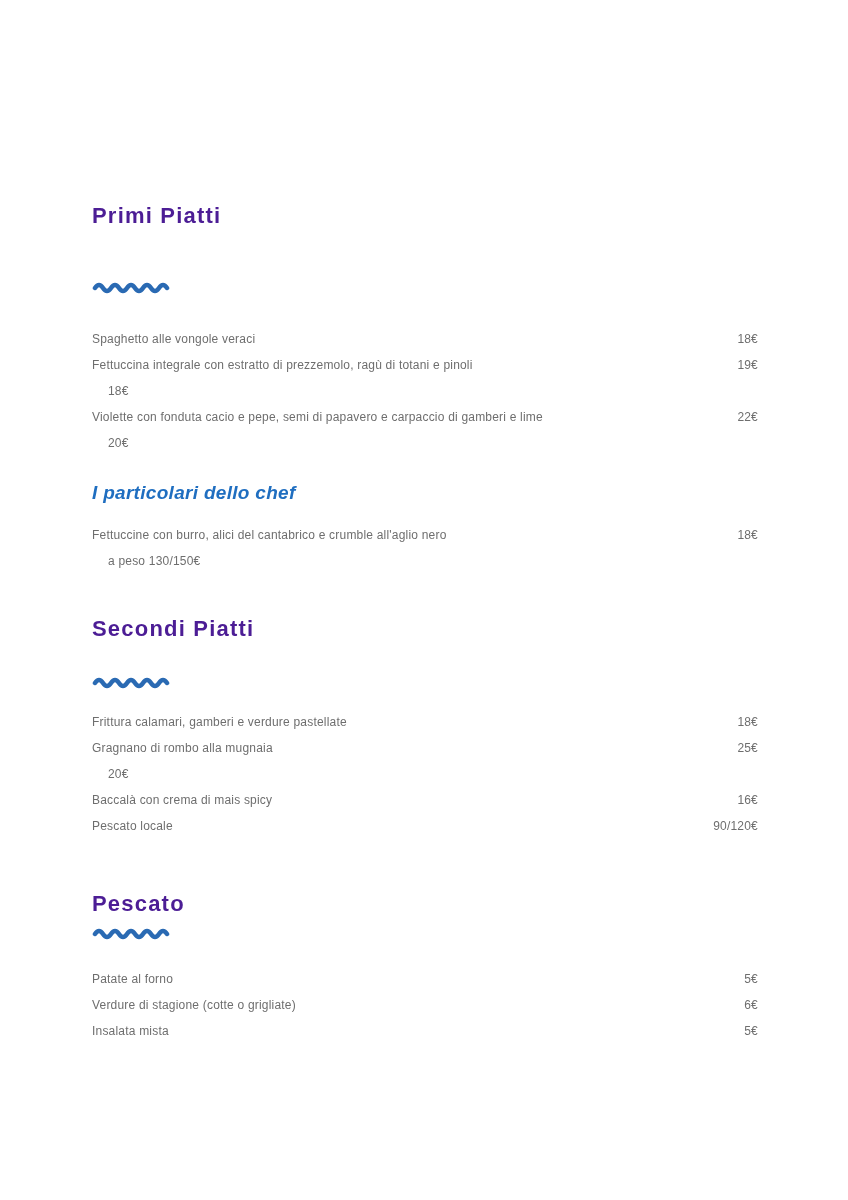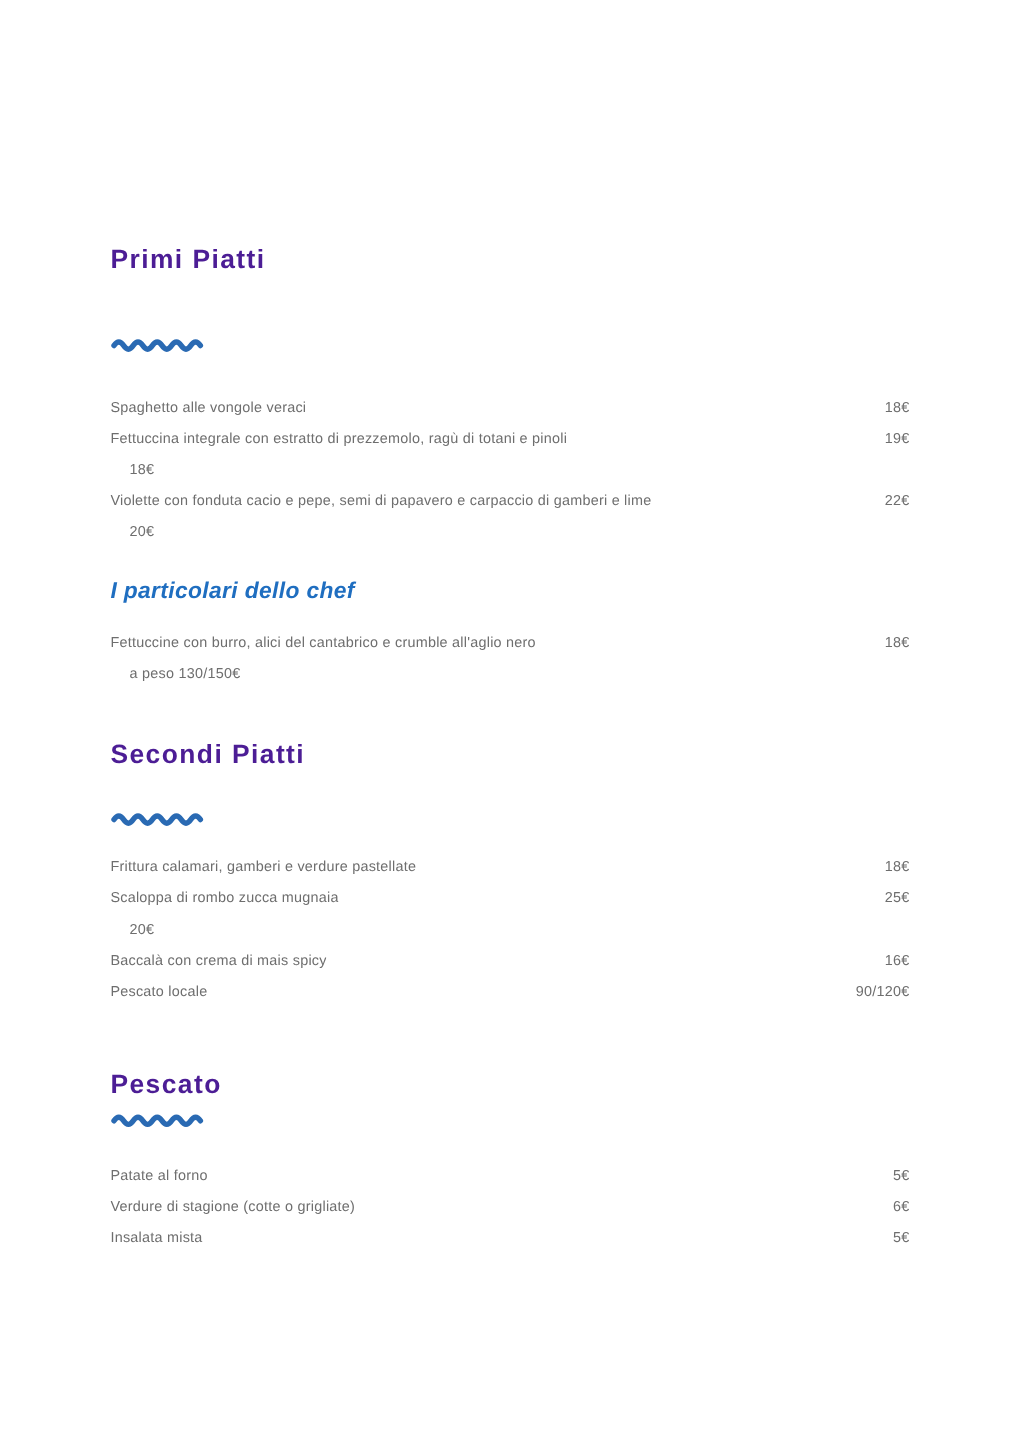--- a/index.html
+++ b/index.html
@@ -128,21 +128,21 @@
     <svg class="wave" id="wave-secondi" width="78" height="14" viewBox="0 0 78 14">
       <path d="M3 7 Q7 1 11 7 T19 7 T27 7 T35 7 T43 7 T51 7 T59 7 T67 7 T75 7" fill="none" stroke="#2a6ab3" stroke-width="4.5" stroke-linecap="round"></path>
     </svg>
 
     <ul class="list" id="list-secondi">
       <li class="row">
         <span class="dish">Frittura calamari, gamberi e verdure pastellate</span>
         <span class="price">18€</span>
       </li>
       <li class="row">
-        <span class="dish">Scaloppa di rombo zucca mugnaia</span>
+        <span class="dish">Gragnano di rombo alla mugnaia</span>
         <span class="price">25€</span>
       </li>
       <li class="row">
         <span class="price">20€</span>
       </li>
       <li class="row">
         <span class="dish">Baccalà con crema di mais spicy</span>
         <span class="price">16€</span>
       </li>
       <li class="row">

